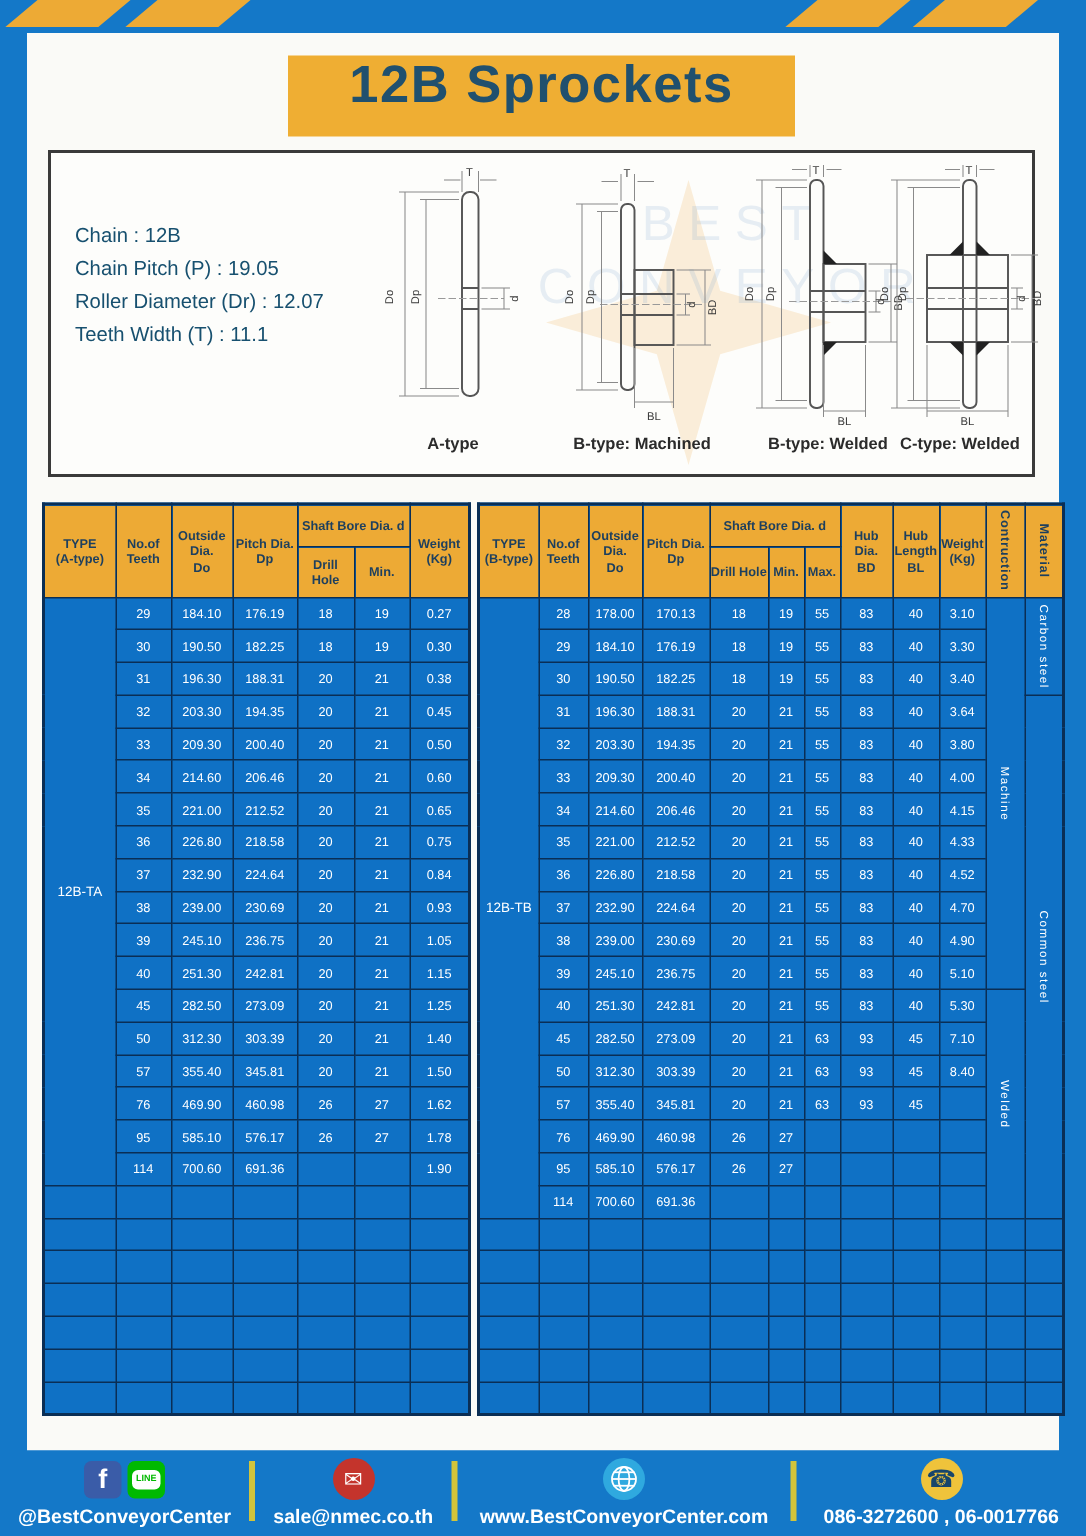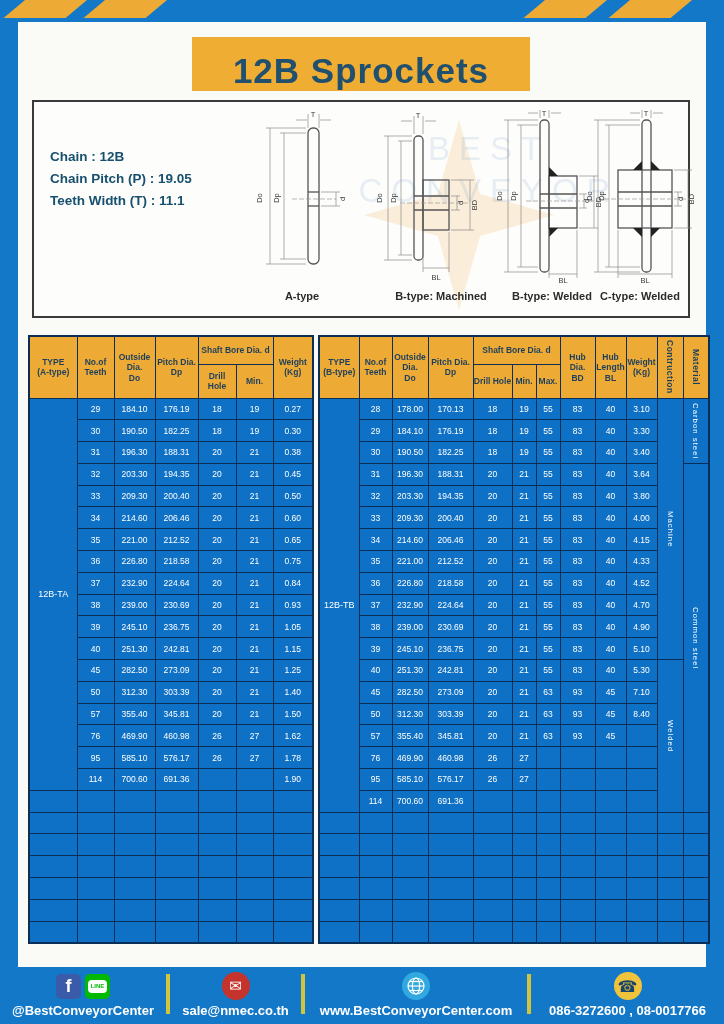--- a/index.html
+++ b/index.html
@@ -6,27 +6,27 @@
   body{width:724px;height:1024px;overflow:hidden;font-family:"Liberation Sans",sans-serif;}
   .canvas{position:relative;width:724px;height:1024px;background:#1478C8;}
 
   
   .topbar{position:absolute;left:0;top:0;width:724px;height:22px;background:#1478C8;overflow:hidden;}
   .stripe{position:absolute;top:0;width:62px;height:18px;background:#EDAA35;transform:skewX(-50deg);transform-origin:top left;}
 
   
   .page{position:absolute;left:18px;top:22px;width:688px;height:945px;background:#FAFAF7;}
 
-  .banner{position:absolute;left:174px;top:15px;width:338px;height:54px;background:#EFAE33;display:flex;align-items:flex-end;justify-content:center;}
+  .banner{position:absolute;left:174px;top:15px;width:338px;height:54px;background:#EFAE33;display:flex;align-items:flex-start;justify-content:center;}
   .banner span{font-size:35px;font-weight:bold;color:#20506E;letter-spacing:1px;}
 
   
   .diagram-box{position:absolute;left:14px;top:78px;width:658px;height:218px;background:#FDFDFB;border:2px solid #3a3a3a;box-sizing:border-box;}
   .specs{position:absolute;left:16px;top:44px;}
-  .spec-line{font-size:13.5px;font-weight:bold;color:#17506F;line-height:22px;white-space:nowrap;}
+  .spec-line{font-size:13.5px;font-weight:normal;color:#17506F;line-height:22px;white-space:nowrap;}
   .watermark{position:absolute;left:290px;top:26px;width:330px;text-align:center;color:rgba(110,155,205,0.16);font-weight:normal;font-size:33px;letter-spacing:9px;line-height:42px;pointer-events:none;}
   .wstar{position:absolute;left:330px;top:18px;pointer-events:none;}
   .dia{position:absolute;top:6px;}
   .dia-label{position:absolute;top:188px;width:130px;text-align:center;font-size:11px;font-weight:bold;color:#2b2b2b;}
   .dia line,.dia rect{stroke:#555;fill:none;}
   .dia .thick{stroke-width:1.3;}
   .dia .dim{stroke:#8a8a8a;stroke-width:0.7;}
   .dia .dash{stroke:#999;stroke-width:0.7;stroke-dasharray:5 2;}
   .dia text{font-family:"Liberation Sans",sans-serif;font-size:7.5px;fill:#3a3a3a;text-anchor:middle;}
   .dia .weld{fill:#222;stroke:none;}
@@ -82,20 +82,21 @@
         <polygon points="90,0 110,70 180,90 110,110 90,180 70,110 0,90 70,70" fill="rgba(242,183,94,0.22)"></polygon>
       </svg>
       <div class="watermark">
         <div>BEST</div>
         <div>CONVEYOR</div>
       </div>
 
       <div class="specs">
         <div class="spec-line">Chain  :  12B</div>
         <div class="spec-line">Chain Pitch (P)  :  19.05</div>
+        <div class="spec-line">Roller Diameter (Dr)  : 12.07</div>
         <div class="spec-line">Teeth Width (T)  :  11.1</div>
       </div>
 
       <svg class="dia" style="left:212px" width="112" height="176" viewBox="0 0 112 176">
         <line class="dim" x1="62" y1="20" x2="62" y2="6"></line>
           <line class="dim" x1="73" y1="20" x2="73" y2="6"></line>
         <line class="dim" x1="50" y1="12" x2="61" y2="12"></line>
           <line class="dim" x1="74" y1="12" x2="85" y2="12"></line>
         <text x="67" y="9">T</text>
         <rect class="thick" x="62" y="20" width="11" height="136" rx="5"></rect>
@@ -215,21 +216,21 @@
           <line class="dim" x1="90" y1="120" x2="108" y2="120"></line>
         <line class="dim" x1="104" y1="62" x2="104" y2="120"></line>
         <text transform="rotate(-90 110 91)" x="110" y="91">BD</text>
         <line class="dim" x1="34" y1="122" x2="34" y2="170"></line>
           <line class="dim" x1="88" y1="122" x2="88" y2="170"></line>
         <line class="dim" x1="34" y1="166" x2="88" y2="166"></line>
         <text x="61" y="175">BL</text>
       </svg>
 
       <div class="dia-label" style="left:203px">A-type</div>
-      <div class="dia-label" style="left:342px">B-type: Machined</div>
+      <div class="dia-label" style="left:329px">B-type: Machined</div>
       <div class="dia-label" style="left:453px">B-type: Welded</div>
       <div class="dia-label" style="left:541px">C-type: Welded</div>
     </div>
 
     <table class="tbl tbl-a">
       <colgroup>
         <col style="width:48px">
           <col style="width:37px">
           <col style="width:41px">
           <col style="width:43px">
@@ -849,17 +850,17 @@
             </svg>
         </div>
       </div>
       <div class="ftext">www.BestConveyorCenter.com</div>
     </div>
     <div class="fdiv"></div>
     <div class="fsec" style="width:193px">
       <div class="ficons">
           <div class="phone-icon">☎</div>
         </div>
-      <div class="ftext">086-3272600 , 08-0017766</div>
+      <div class="ftext">086-3272600 , 06-0017766</div>
     </div>
   </div>
 
 </div>
 
 </body></html>

